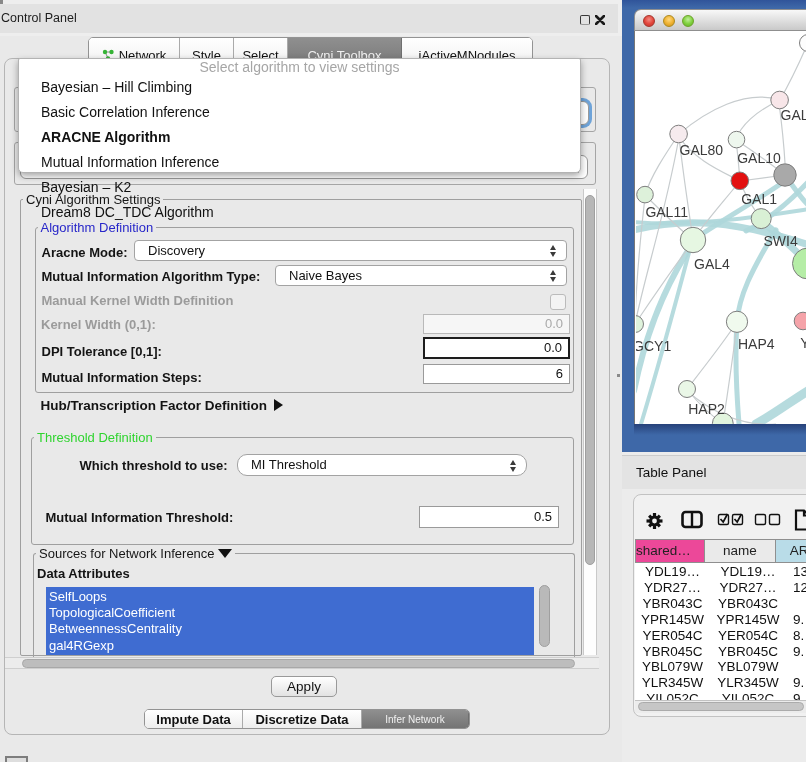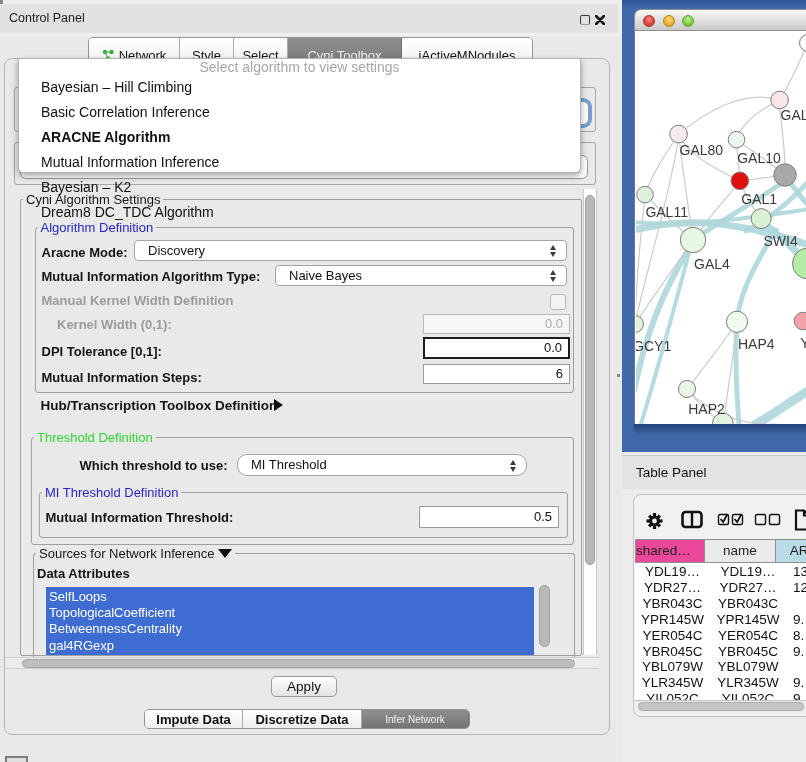--- a/index.html
+++ b/index.html
@@ -16,21 +16,21 @@
 .seg{position:absolute;display:flex;background:#fff;border:1px solid #939393;border-radius:5px;overflow:hidden;box-sizing:border-box;}
 .seg>div{display:flex;align-items:center;justify-content:center;font-size:13px;color:#111;border-right:1px solid #aaa;background:linear-gradient(#ffffff,#ededed);}
 .seg>div:last-child{border-right:none;}
 .seg>div.sel{background:linear-gradient(#8f8f8f,#747474);color:#f1f1f1;border-right:1px solid #6f6f6f;}
 </style></head><body>
 <div id="root">
 
 <div class="abs" style="left:0;top:0;width:806px;height:36px;background:#eeeeee;"></div>
 <div class="abs" style="left:0;top:4px;width:618px;height:29px;background:#e2e2e2;"></div>
 <div class="abs" style="left:0;top:0;width:3px;height:4px;background:#888;"></div>
-<div class="abs" style="left:9px;top:11px;font-size:12.5px;color:#1c1c1c;">Control Panel</div>
+<div class="abs" style="left:1px;top:11px;font-size:12.5px;color:#1c1c1c;">Control Panel</div>
 <div class="abs" style="left:580px;top:15px;width:8px;height:8px;border:1.5px solid #383838;border-bottom-color:#9a9a9a;border-radius:2px;"></div>
 <svg class="abs" style="left:595px;top:15px;" width="10" height="10" viewBox="0 0 10 10">
       <path d="M1,1 L9,9 M9,1 L1,9" stroke="#1a1a1a" stroke-width="2.6" stroke-linecap="round"></path>
     </svg>
 
 <div class="seg" style="left:88px;top:37px;height:36px;">
  <div style="width:90px;">
   <svg width="13" height="13" viewBox="0 0 13 13" style="margin-right:4px;">
           <line x1="3" y1="3" x2="9" y2="3" stroke="#888" stroke-width="1"></line>
           <line x1="3" y1="3" x2="6" y2="9" stroke="#888" stroke-width="1"></line>
@@ -68,41 +68,38 @@
       <span class="tx">Discovery</span>
       <span class="updn"></span>
     </div>
 <div class="abs blab" style="left:41.5px;top:269px;">Mutual Information Algorithm Type:</div>
 <div class="combo" style="left:275px;top:265px;width:292px;height:21px;">
       <span class="tx">Naive Bayes</span>
       <span class="updn"></span>
     </div>
 <div class="abs glab" style="left:41.5px;top:293px;">Manual Kernel Width Definition</div>
 <div class="abs" style="left:550px;top:293.5px;width:14px;height:14px;background:#f3f3f3;border:1px solid #bbb;border-radius:3px;"></div>
-<div class="abs glab" style="left:57px;top:317px;">Kernel Width (0,1):</div>
+<div class="abs glab" style="left:41px;top:317px;">Kernel Width (0,1):</div>
 <div class="field" style="left:423px;top:313.5px;width:147px;height:20px;background:#f6f6f6;border-color:#b9b9b9;color:#a9a9a9;line-height:18px;">0.0</div>
 <div class="abs blab" style="left:41.5px;top:343.5px;">DPI Tolerance [0,1]:</div>
 <div class="field" style="left:423px;top:337px;width:147px;height:22px;border:2px solid #1d1d1d;line-height:18px;">0.0</div>
 <div class="abs blab" style="left:41.5px;top:370px;">Mutual Information Steps:</div>
 <div class="field" style="left:423px;top:364px;width:147px;height:20px;line-height:18px;">6</div>
-<div class="abs blab" style="left:40.5px;top:398px;font-size:13.5px;">Hub/Transcription Toolbox Definition</div>
+<div class="abs blab" style="left:40.5px;top:398px;font-size:13.5px;">Hub/Transcription Factor Definition</div>
 <div class="abs" style="left:274px;top:399px;width:0;height:0;border:6px solid transparent;border-left:9px solid #111;"></div>
 
 <div class="group" style="left:31px;top:437px;width:541px;height:106px;">
  <span style="color:#2fd42f;">Threshold Definition</span>
 </div>
 <div class="abs blab" style="left:79.5px;top:457.5px;">Which threshold to use:</div>
 <div class="combo" style="left:237px;top:454px;width:290px;height:22px;border-radius:10px;">
       <span class="tx">MI Threshold</span>
       <span class="updn" style="top:3px;"></span>
     </div>
 
-<div class="group" style="left:39px;top:492px;width:527px;height:44px;">
- <span style="color:#2726c9;">MI Threshold Definition</span>
-</div>
 <div class="abs blab" style="left:45.5px;top:510px;">Mutual Information Threshold:</div>
 <div class="field" style="left:419px;top:506px;width:140px;height:22px;line-height:20px;">0.5</div>
 
 <div class="group" style="left:33px;top:553px;width:540px;height:110px;border-bottom:none;border-radius:3px 3px 0 0;">
  <span style="color:#161616;">Sources for Network Inference <span style="display:inline-block;width:0;height:0;border:7px solid transparent;border-top:9px solid #111;vertical-align:-7px;"></span></span>
 </div>
 <div class="abs blab" style="left:37px;top:565.5px;font-size:13px;">Data Attributes</div>
 <div class="abs" style="left:46px;top:587px;width:488px;height:68px;background:#3f6cd1;color:#fff;font-size:13px;overflow:hidden;">
  <div style="padding:2px 0 0 3px;line-height:16.2px;">SelfLoops<br>TopologicalCoefficient<br>BetweennessCentrality<br>gal4RGexp</div>
 </div>

